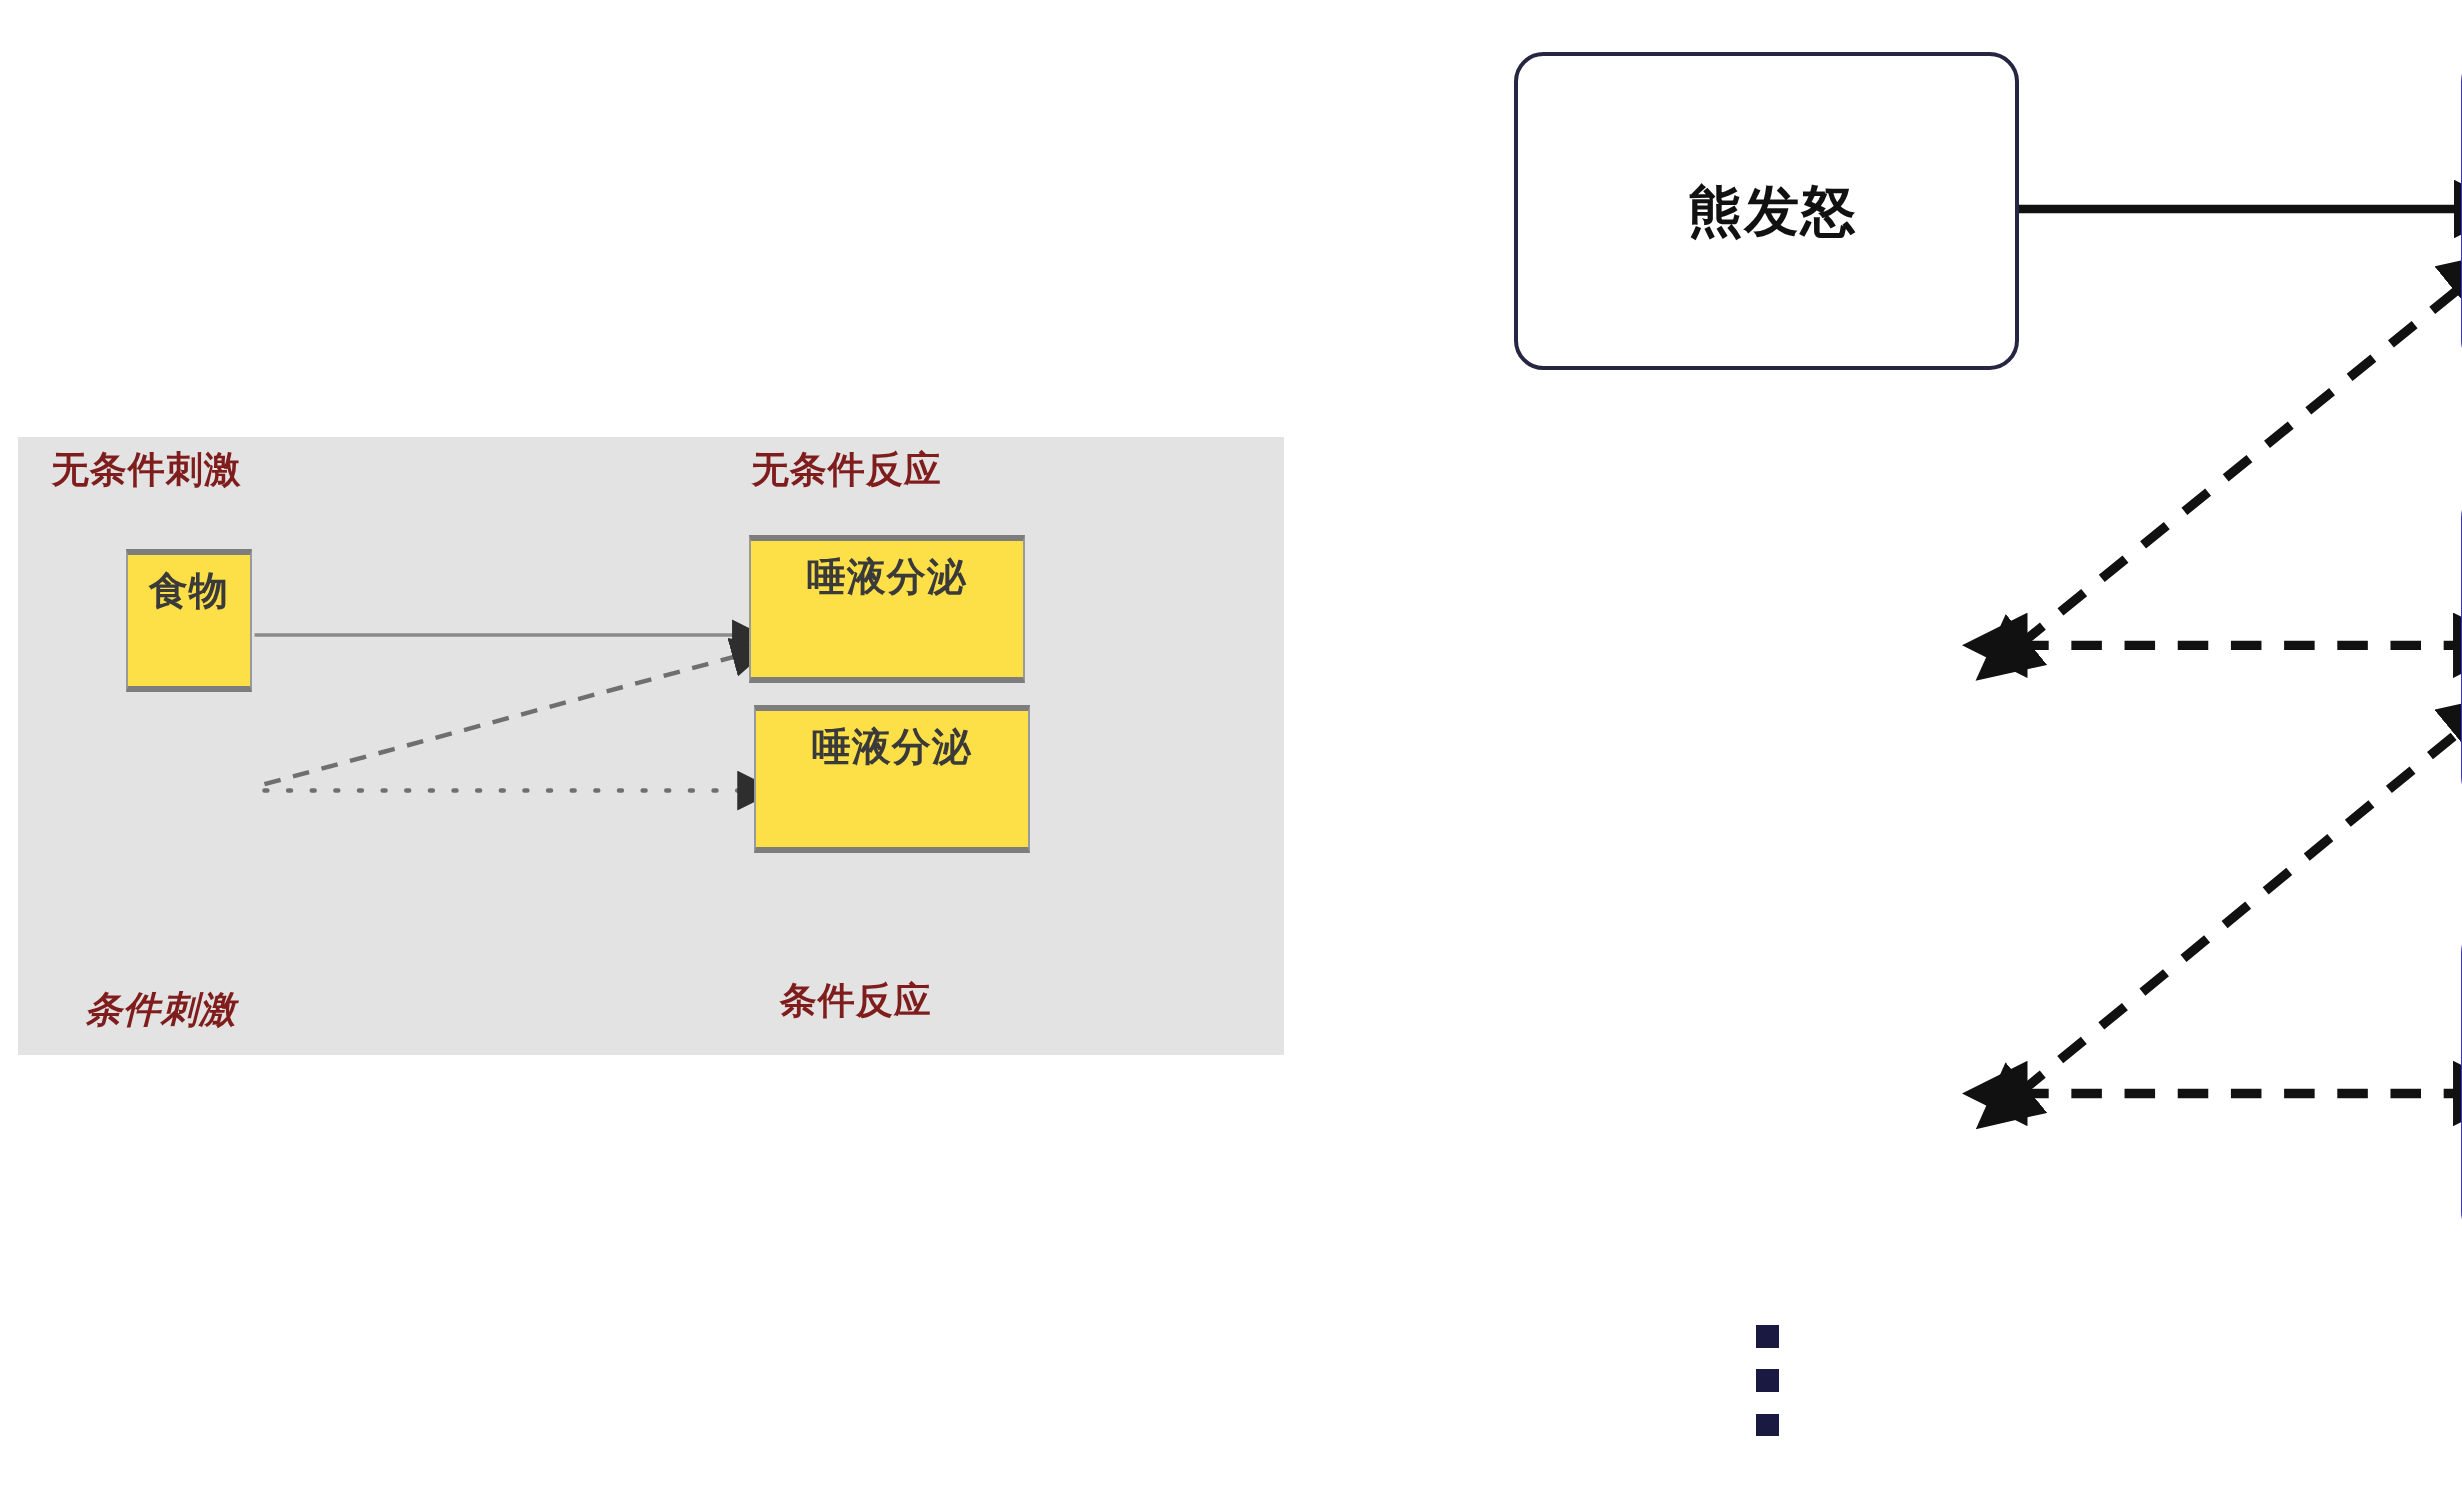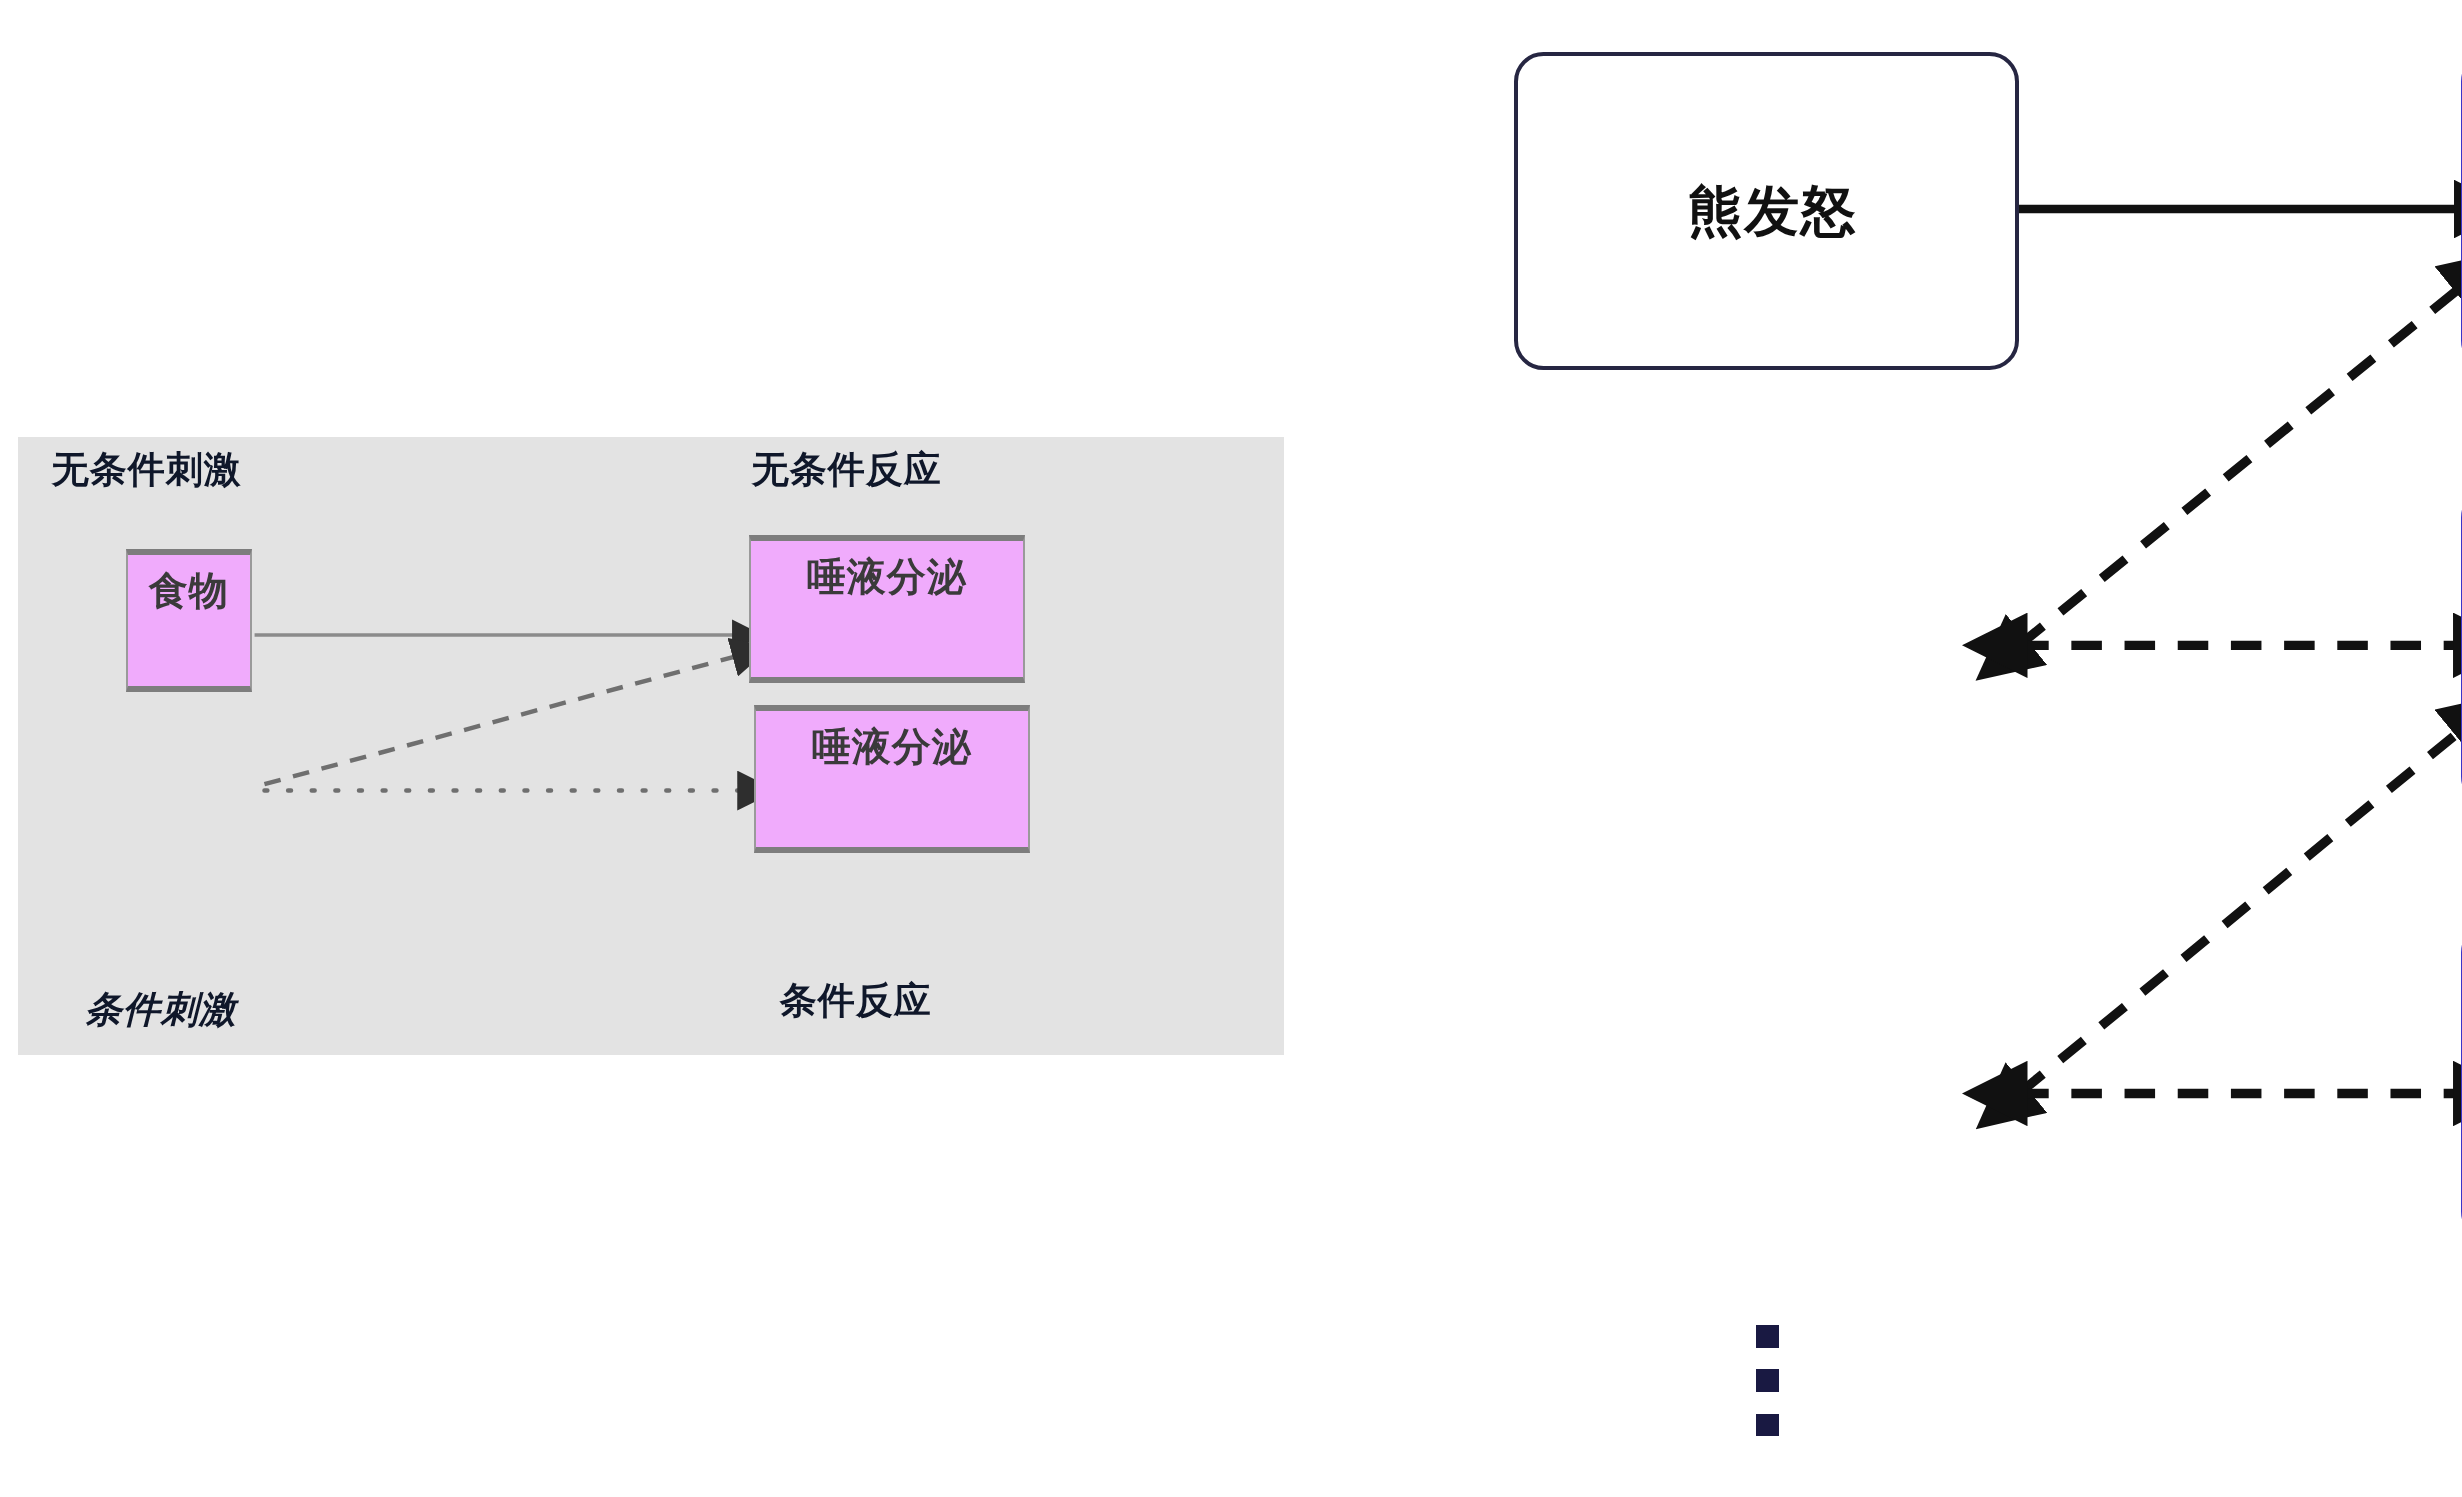--- a/index.html
+++ b/index.html
@@ -23,28 +23,28 @@
     position: absolute;
     left: 17.7px;
     top: 437px;
     width: 1266px;
     height: 618px;
     background: #e3e3e3;
   }
   .pv-caption {
     position: absolute;
     font-size: 37px;
-    color: #0f172a;
+    color: #7f1d1d;
     font-weight: 700;
     white-space: nowrap;
     letter-spacing: 1px;
   }
   .pv-box {
     position: absolute;
-    background: #f0abfc;
+    background: #fde047;
     border: 2px solid #9a9a9a;
     border-top: 6.9px solid #7d7d7d;
     border-bottom: 6.9px solid #7d7d7d;
     box-sizing: border-box;
   }
   .pv-box-label {
     position: absolute;
     left: 0;
     right: 0;
     top: 8.9px;

